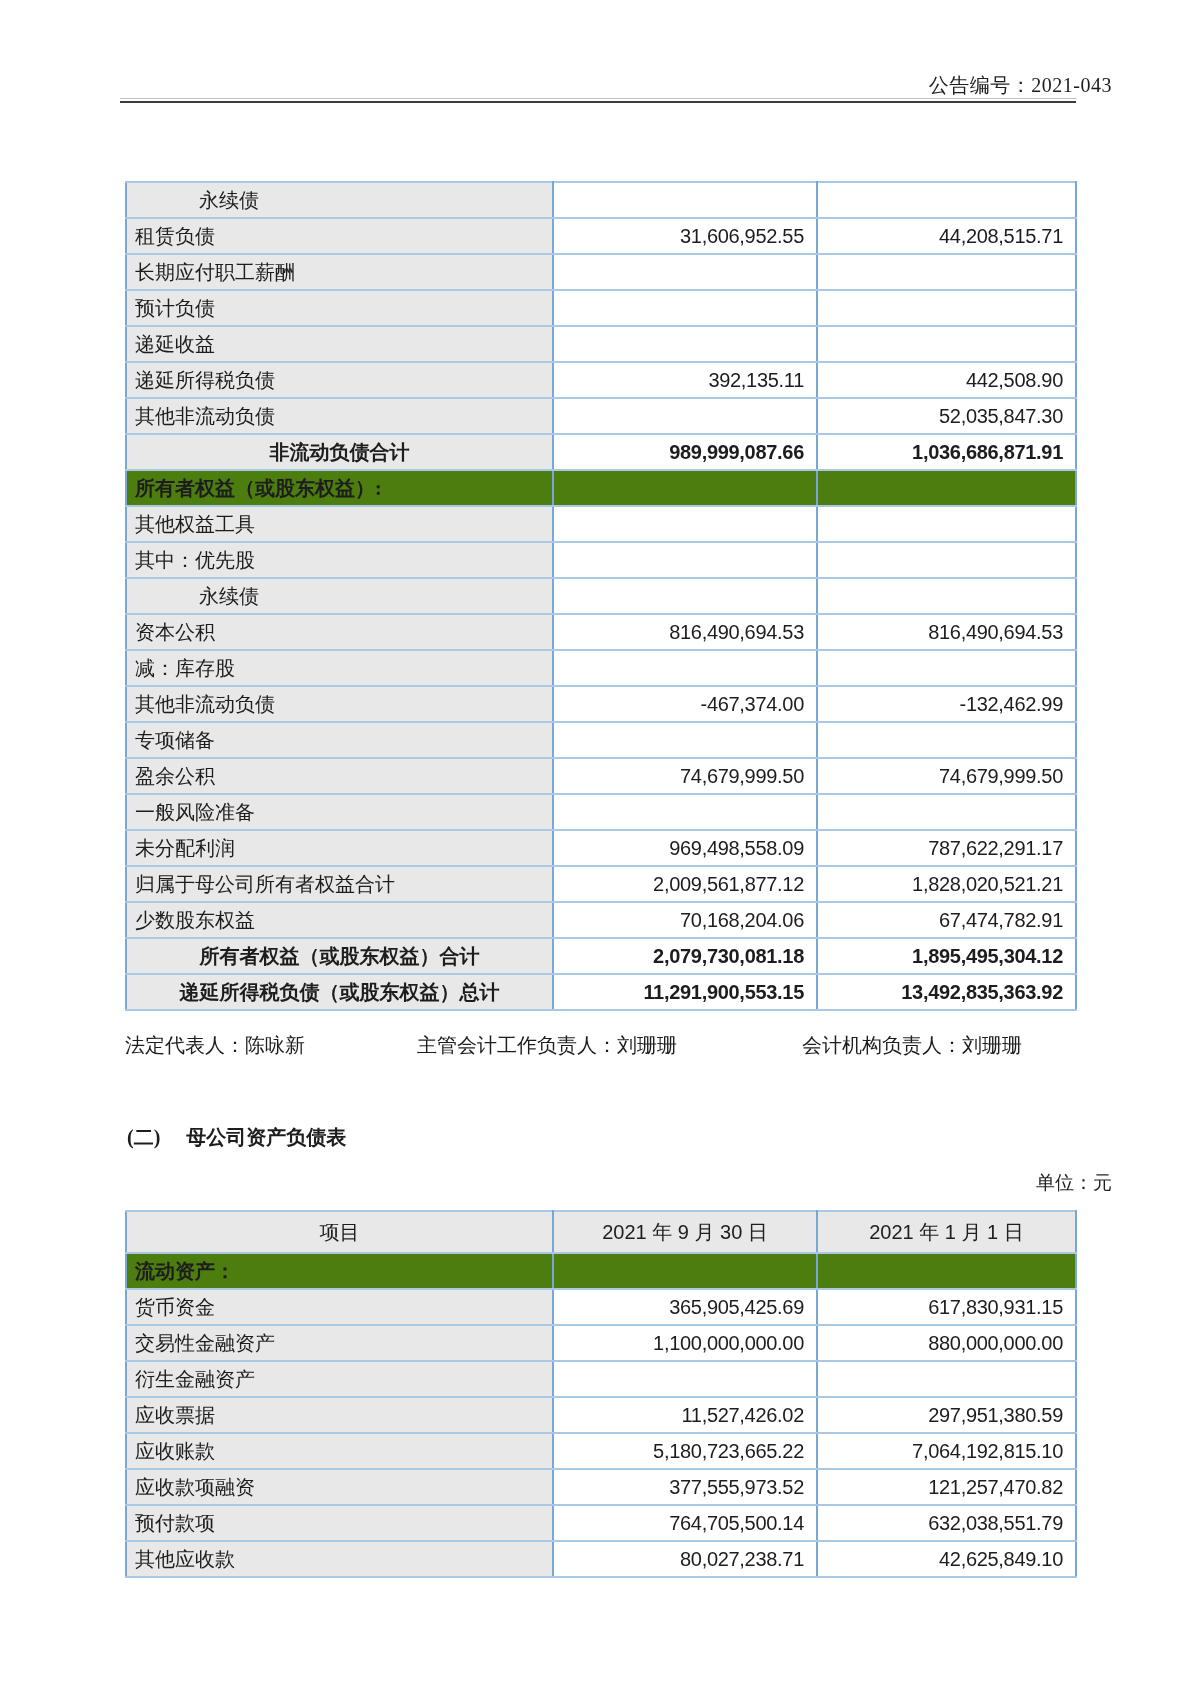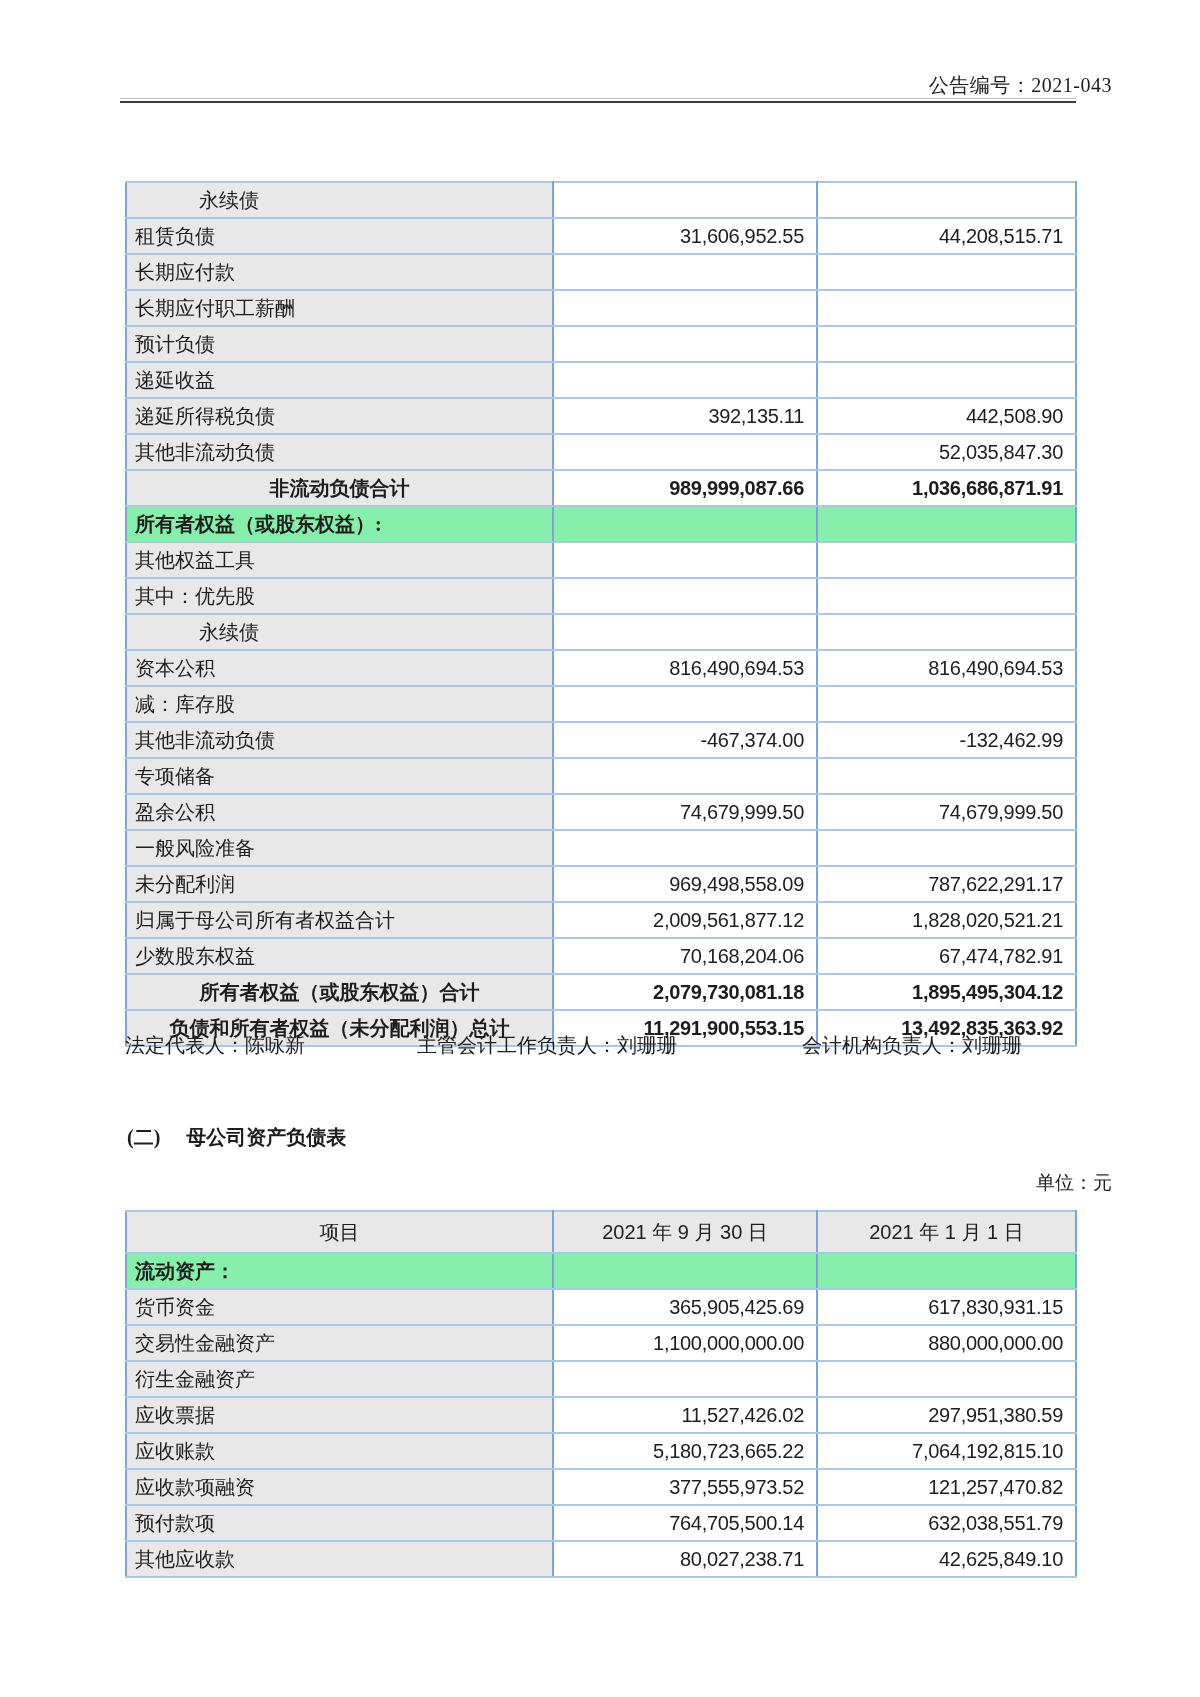--- a/index.html
+++ b/index.html
@@ -18,21 +18,21 @@
                   border-left:2px solid #7aa6d5;border-right:2px solid #7aa6d5;
                   height:32px;font-size:20px;font-weight:400;overflow:hidden;white-space:nowrap;vertical-align:middle;}
   .fin th{height:38px;background:#e8e8e8;font-weight:400;text-align:center;}
   .th-date{font-family:"Liberation Sans","DejaVu Sans",sans-serif;font-size:19px;font-weight:700;}
   .lbl{background:#e8e8e8;text-align:left;padding:1px 8px;}
   .val{background:#ffffff;text-align:right;padding:1px 12px;
        font-family:"Liberation Sans","DejaVu Sans",sans-serif;font-size:19px;font-weight:600;letter-spacing:-0.3px;}
   tr.indent .lbl{padding-left:72px;}
   tr.summary .lbl{font-weight:700;text-align:center;}
   tr.summary .val{font-weight:700;}
-  tr.section td{background:#86efac;}
+  tr.section td{background:#4d7c0f;}
   tr.section .lbl{font-weight:700;}
 
   .sig{position:absolute;top:1032px;font-size:20px;}
   #sig1{left:125px;} #sig2{left:417px;} #sig3{left:802px;}
 
   .sec-head{position:absolute;top:1124px;left:127px;font-size:20px;font-weight:700;}
   .sec-head .idx{margin-right:26px;}
   .unit{position:absolute;top:1170px;left:0;right:124px;text-align:right;font-size:19px;}
 </style>
 </head>
@@ -54,25 +54,20 @@
           <td class="lbl">永续债</td>
           <td class="val"></td>
           <td class="val"></td>
         </tr>
         <tr class="normal">
           <td class="lbl">租赁负债</td>
           <td class="val">31,606,952.55</td>
           <td class="val">44,208,515.71</td>
         </tr>
         <tr class="normal">
-          <td class="lbl">长期应付款</td>
-          <td class="val"></td>
-          <td class="val"></td>
-        </tr>
-        <tr class="normal">
           <td class="lbl">长期应付职工薪酬</td>
           <td class="val"></td>
           <td class="val"></td>
         </tr>
         <tr class="normal">
           <td class="lbl">预计负债</td>
           <td class="val"></td>
           <td class="val"></td>
         </tr>
         <tr class="normal">
@@ -159,21 +154,21 @@
           <td class="lbl">少数股东权益</td>
           <td class="val">70,168,204.06</td>
           <td class="val">67,474,782.91</td>
         </tr>
         <tr class="summary">
           <td class="lbl">所有者权益（或股东权益）合计</td>
           <td class="val">2,079,730,081.18</td>
           <td class="val">1,895,495,304.12</td>
         </tr>
         <tr class="summary">
-          <td class="lbl">负债和所有者权益（未分配利润）总计</td>
+          <td class="lbl">递延所得税负债（或股东权益）总计</td>
           <td class="val">11,291,900,553.15</td>
           <td class="val">13,492,835,363.92</td>
         </tr>
       </tbody>
   </table>
 
   <div class="sig" id="sig1">法定代表人：陈咏新</div>
   <div class="sig" id="sig2">主管会计工作负责人：刘珊珊</div>
   <div class="sig" id="sig3">会计机构负责人：刘珊珊</div>
 

